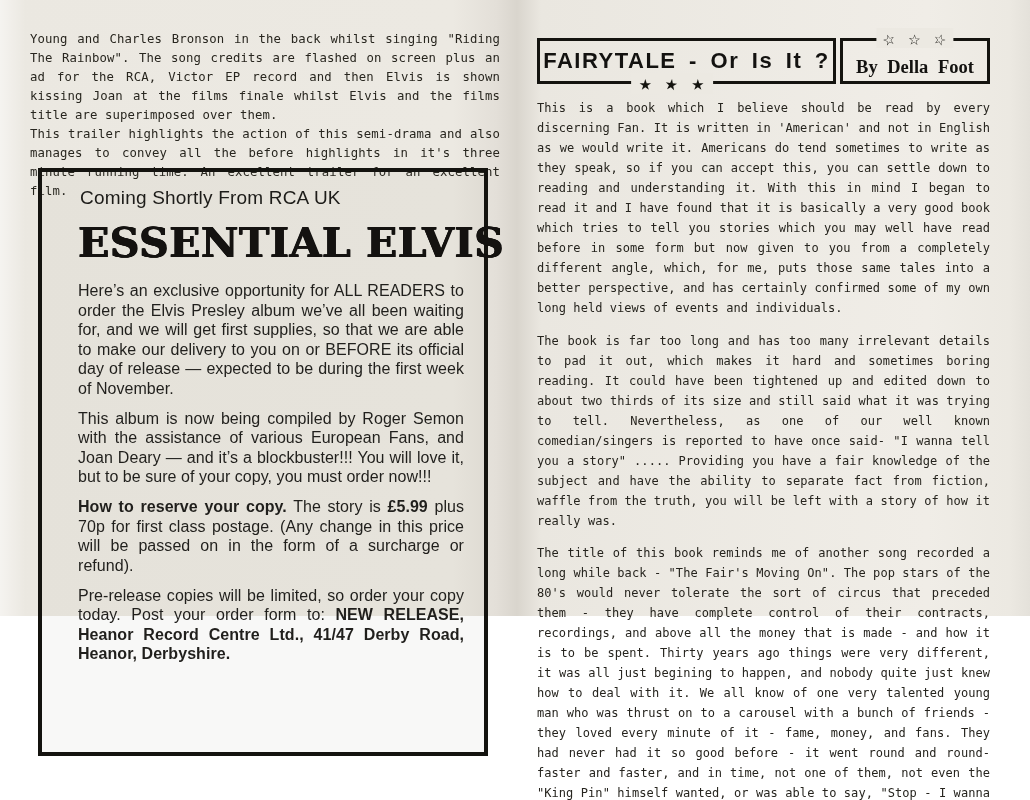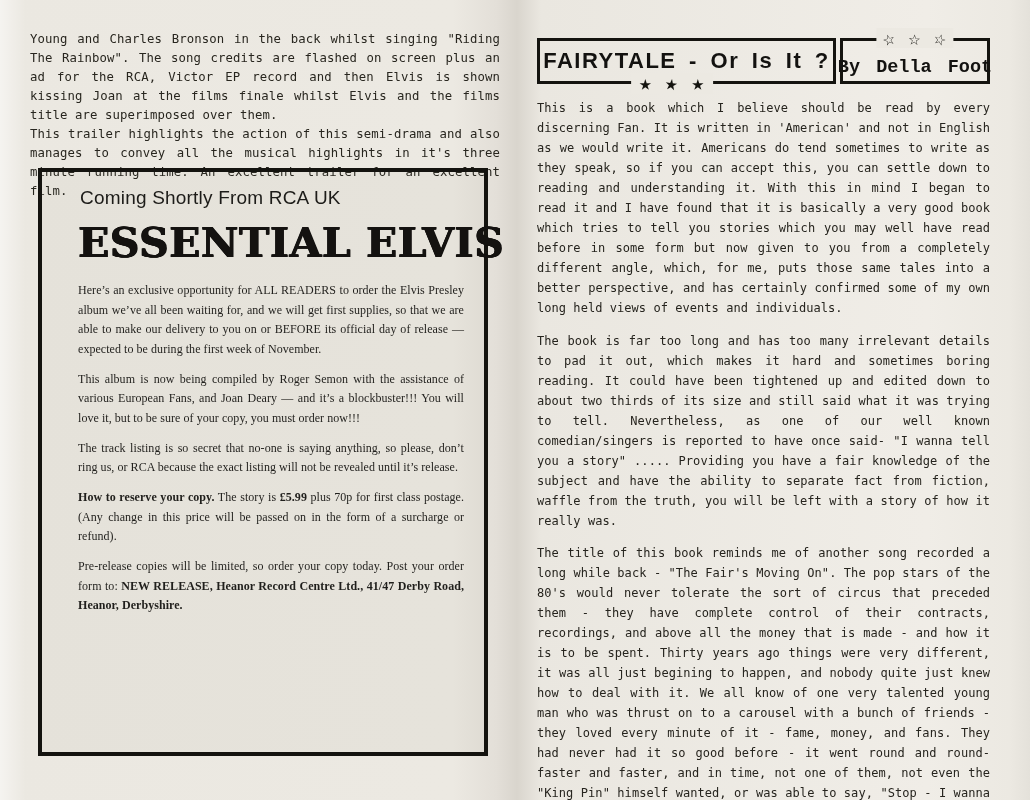--- a/index.html
+++ b/index.html
@@ -1,19 +1,19 @@
 <!DOCTYPE html>
 <html><head>
 <meta charset="utf-8">
 <style>
   html,body{margin:0;padding:0;}
   body{width:1030px;height:800px;overflow:hidden;}
 
   .spread{
-    position:relative;width:1030px;height:800px;
+    position:relative;width:1030px;height:616px;
     background:
       linear-gradient(90deg, rgba(255,255,255,.5) 0%, rgba(255,255,255,0) 2.5%),
       linear-gradient(90deg, #ebe8e1 0%, #ece9e2 44%, #e3dfd8 48.2%, #d9d5cd 50.2%, #eae7e0 52.5%, #f0ede7 90%, #ece9e2 98%, #e4e1da 100%);
     font-family:"DejaVu Sans Mono", monospace;
     color:#25231e;
   }
 
   
   .page-left{position:absolute;left:30px;top:30px;width:470px;}
   .typed{font-family:"DejaVu Sans Mono", monospace;text-align:justify;}
@@ -32,22 +32,22 @@
     margin:2px 0 13px 2px;
   }
   .headline{
     font-family:"DejaVu Serif", serif;font-weight:bold;
     font-size:41px;line-height:1.05;color:#141210;
     letter-spacing:0.5px;margin:0 0 16px 0;
     text-shadow:0.7px 0 currentColor, -0.4px 0 currentColor, 0 0.4px currentColor;
     white-space:nowrap;
   }
   .ad-p{
-    font-family:Liberation Serif, serif;
-    font-size:12px;line-height:19.5px;text-align:justify;
+    font-family:Liberation Sans, sans-serif;
+    font-size:16px;line-height:19.5px;text-align:justify;
     color:#201f1c;margin:0 0 10.5px 0;letter-spacing:0.05px;
   }
   .b{font-weight:bold;}
 
   
   .page-right{position:absolute;left:537px;top:30px;width:453px;}
   .header-row{position:relative;display:flex;height:46px;margin:8px 0 14px 0;}
   .title-box{
     position:relative;flex:1;border:3.5px solid #14130f;
     display:flex;align-items:center;justify-content:center;
@@ -56,21 +56,21 @@
     font-family:"Liberation Sans", sans-serif;font-weight:bold;
     font-size:22px;letter-spacing:1.5px;word-spacing:5px;color:#131210;
     white-space:nowrap;
   }
   .byline-box{
     position:relative;width:150px;margin-left:4px;border:3.5px solid #14130f;
     display:flex;align-items:flex-end;justify-content:center;
     box-sizing:border-box;padding-bottom:3px;
   }
   .byline-text{
-    font-family:Liberation Mono, monospace;font-weight:bold;
+    font-family:Liberation Serif, serif;font-weight:bold;
     font-size:18.5px;word-spacing:5px;color:#131210;white-space:nowrap;
   }
   .stars{position:absolute;line-height:1;color:#14130f;background:#ece9e2;white-space:nowrap;}
   .stars .st{display:inline-block;}
   .stars-outline{top:-13px;left:50%;transform:translateX(-50%);font-size:20px;padding:0 6px;letter-spacing:1px;}
   .stars-outline .st:nth-child(1){transform:rotate(-16deg);}
   .stars-outline .st:nth-child(2){transform:rotate(4deg);}
   .stars-outline .st:nth-child(3){transform:rotate(18deg);}
   .stars-filled{bottom:-13px;left:45%;transform:translateX(-50%);font-size:21px;padding:0 8px;letter-spacing:0.5px;}
   .stars-filled .st:nth-child(2){transform:rotate(8deg);}
@@ -87,29 +87,28 @@
   .sub-line2{word-spacing:2.5px;}
 </style>
 </head>
 <body>
 
 <div class="spread">
 
   <div class="page-left">
     <div class="typed intro">
       <p>Young and Charles Bronson in the back whilst singing "Riding The Rainbow". The song credits are flashed on screen plus an ad for the RCA, Victor EP record and then Elvis is shown kissing Joan at the films finale whilst Elvis and the films title are superimposed over them.</p>
-      <p>This trailer highlights the action of this semi-drama and also manages to convey all the musical highlights in it's three minute running time. An excellent trailer for an excellent film.</p>
+      <p>This trailer highlights the action of this semi-drama and also manages to convey all the before highlights in it's three minute running time. An excellent trailer for an excellent film.</p>
     </div>
 
     <div class="ad-box">
       <div class="kicker">Coming Shortly From RCA UK</div>
       <h1 class="headline">ESSENTIAL ELVIS</h1>
       <p class="ad-p"><span>Here’s an exclusive opportunity for ALL READERS to order the Elvis Presley album we’ve all been waiting for, and we will get first supplies, so that we are able to make our delivery to you on or BEFORE its official day of release — expected to be during the first week of November.</span></p>
       <p class="ad-p"><span>This album is now being compiled by Roger Semon with the assistance of various European Fans, and Joan Deary — and it’s a blockbuster!!! You will love it, but to be sure of your copy, you must order now!!!</span></p>
-      <p class="ad-p"><span>The track listing is so secret that no-one is saying anything, so please, don’t ring us, or RCA because the exact listing will not be revealed until it’s release.</span></p>
       <p class="ad-p"><span class="b">How to reserve your copy.</span><span> The story is </span><span class="b">£5.99</span><span> plus 70p for first class postage. (Any change in this price will be passed on in the form of a surcharge or refund).</span></p>
       <p class="ad-p"><span>Pre-release copies will be limited, so order your copy today. Post your order form to: </span><span class="b">NEW RELEASE, Heanor Record Centre Ltd., 41/47 Derby Road, Heanor, Derbyshire.</span></p>
     </div>
   </div>
 
   <div class="page-right">
     <div class="header-row">
       <div class="title-box">
         <span class="title-text">FAIRYTALE - Or Is It ?</span>
         <span class="stars stars-filled">

